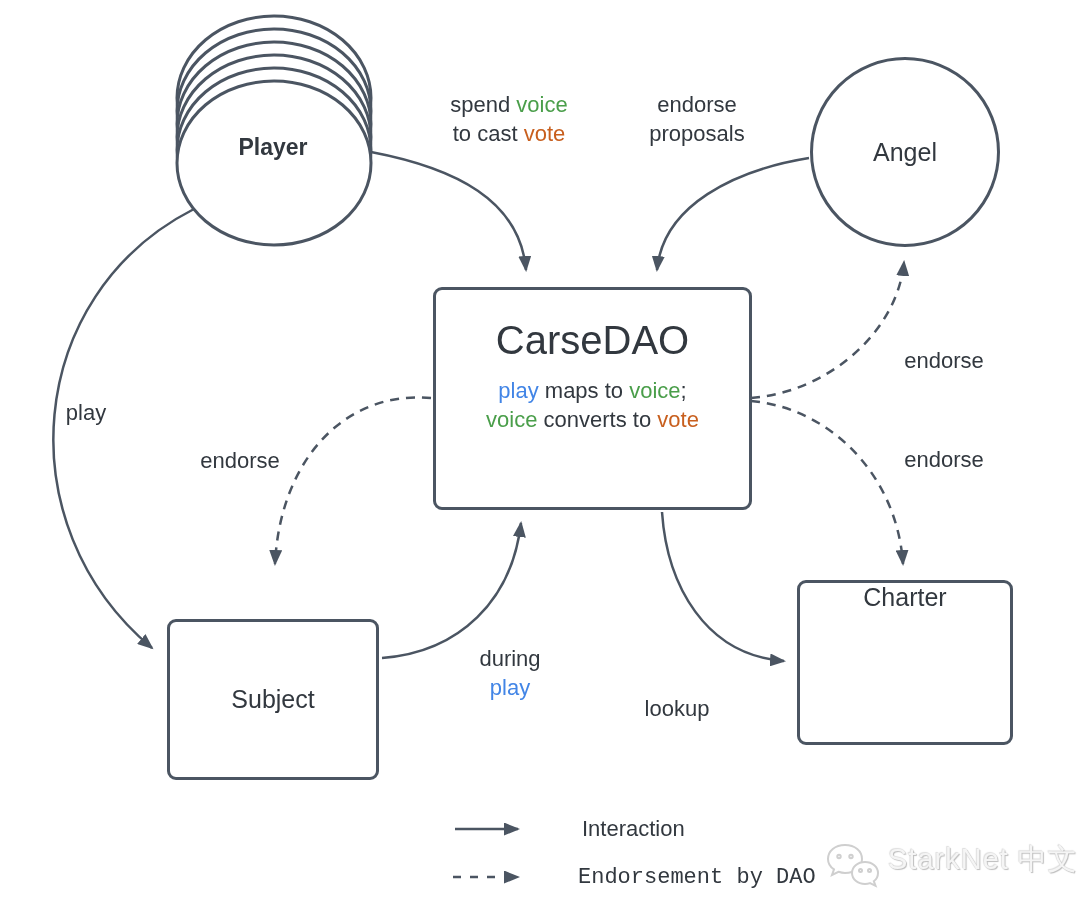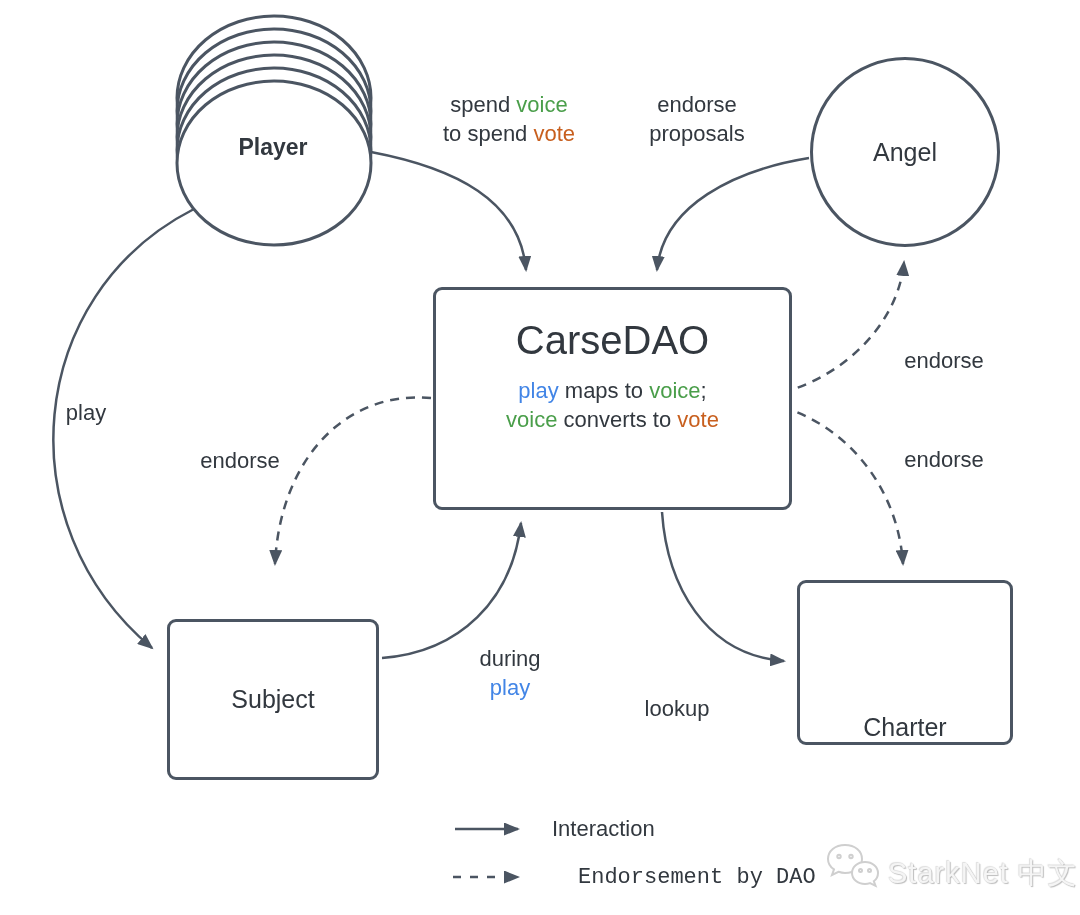--- a/index.html
+++ b/index.html
@@ -10,22 +10,22 @@
   .wires{position:absolute;left:0;top:0;width:1080px;height:915px;}
   .wires path.edge{fill:none;stroke:var(--stroke);stroke-width:2.5px;}
   .wires path.dashed{stroke-dasharray:9 7;}
   .wires .shape{fill:#ffffff;stroke:var(--stroke);stroke-width:3px;}
   .ah-fill{fill:var(--stroke);}
   .box{
     position:absolute;box-sizing:border-box;background:#fff;
     border:3px solid var(--stroke);border-radius:9px;
   }
   .box-subject{left:167px;top:582px;width:212px;height:161px;display:flex;align-items:center;justify-content:center;margin-top:37px;}
-  .box-charter{left:797px;top:580px;width:216px;height:165px;display:flex;align-items:flex-end;justify-content:center;}
-  .box-carsedao{left:433px;top:287px;width:359px;height:223px;text-align:center;}
+  .box-charter{left:797px;top:580px;width:216px;height:165px;display:flex;align-items:flex-start;justify-content:center;}
+  .box-carsedao{left:433px;top:287px;width:319px;height:223px;text-align:center;}
   .angel-circle{
     position:absolute;left:810px;top:57px;width:190px;height:190px;border-radius:50%;
     border:3px solid var(--stroke);box-sizing:border-box;background:transparent;
     display:flex;align-items:center;justify-content:center;
   }
   .node-label{font-size:25px;color:var(--ink);}
   .player-label{
     position:absolute;left:273px;top:147px;transform:translate(-50%,-50%);
     font-size:23px;color:var(--ink);font-weight:bold;
   }
@@ -35,21 +35,21 @@
     position:absolute;transform:translate(-50%,-50%);text-align:center;
     font-size:22px;line-height:29px;color:var(--ink);white-space:nowrap;
   }
   .c-green{color:var(--green);}
   .c-orange{color:var(--orange);}
   .c-blue{color:var(--blue);}
   .legend-text{
     position:absolute;transform:translateY(-50%);font-size:22px;color:var(--ink);white-space:nowrap;
   }
   .watermark{
-    position:absolute;left:824px;top:840px;display:flex;align-items:flex-end;gap:6px;
+    position:absolute;left:824px;top:840px;display:flex;align-items:flex-start;gap:6px;
   }
   .watermark-text{
     font-size:29px;letter-spacing:1px;color:#f5f5f5;white-space:nowrap;
     text-shadow:1px 1px 1px #bdbdbd, -1px -1px 1px #dedede, 0 0 1px #cccccc;
   }
   .wm-stroke{fill:none;stroke:var(--watermark);stroke-width:2px;}
   .wm-fill{fill:#ffffff;stroke:var(--watermark);stroke-width:2px;}
 </style>
 </head>
 <body>
@@ -103,21 +103,21 @@
   <div class="box box-subject">
     <span class="node-label">Subject</span>
   </div>
 
   <div class="box box-charter">
     <span class="node-label">Charter</span>
   </div>
 
   <div class="lbl" style="left:509px;top:119px;">
     <div><span>spend </span><span class="c-green">voice</span></div>
-    <div><span>to spend </span><span class="c-orange">vote</span></div>
+    <div><span>to cast </span><span class="c-orange">vote</span></div>
   </div>
 
   <div class="lbl" style="left:697px;top:119px;">
     <div>endorse</div>
     <div>proposals</div>
   </div>
 
   <div class="lbl" style="left:86px;top:412px;">play</div>
 
   <div class="lbl" style="left:240px;top:460px;">endorse</div>
@@ -126,21 +126,21 @@
 
   <div class="lbl" style="left:944px;top:459px;">endorse</div>
 
   <div class="lbl" style="left:510px;top:673px;">
     <div>during</div>
     <div class="c-blue">play</div>
   </div>
 
   <div class="lbl" style="left:677px;top:674px;margin-top:34px;">lookup</div>
 
-  <div class="legend-text" style="left:552px;top:829px;">Interaction</div>
+  <div class="legend-text" style="left:582px;top:829px;">Interaction</div>
   <div class="legend-text" style="left:578px;top:877px;font-family:Liberation Mono, monospace;">Endorsement by DAO</div>
 
   <div class="watermark">
     <svg width="58" height="54" viewBox="0 0 58 54">
       <path class="wm-fill" d="M21 5 C11 5 4 11 4 19 C4 23.5 6.3 27 10 29.4 L8 35 L14.5 31.8 C16.5 32.5 18.7 33 21 33 C31 33 38 27 38 19 C38 11 31 5 21 5 Z"></path>
       <circle class="wm-stroke" cx="15" cy="16.5" r="1.7"></circle>
       <circle class="wm-stroke" cx="27" cy="16.5" r="1.7"></circle>
       <path class="wm-fill" d="M41 22 C33.5 22 28 27 28 33 C28 39 33.5 44 41 44 C42.8 44 44.5 43.7 46 43.1 L51.5 45.8 L49.8 41.2 C52.6 39.2 54 36.3 54 33 C54 27 48.5 22 41 22 Z"></path>
       <circle class="wm-stroke" cx="36.5" cy="30.5" r="1.5"></circle>
       <circle class="wm-stroke" cx="45.5" cy="30.5" r="1.5"></circle>

